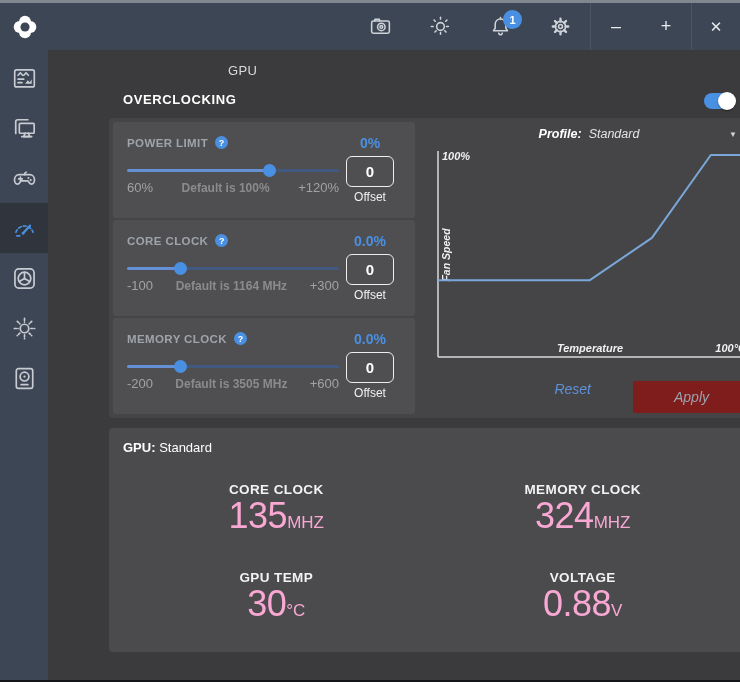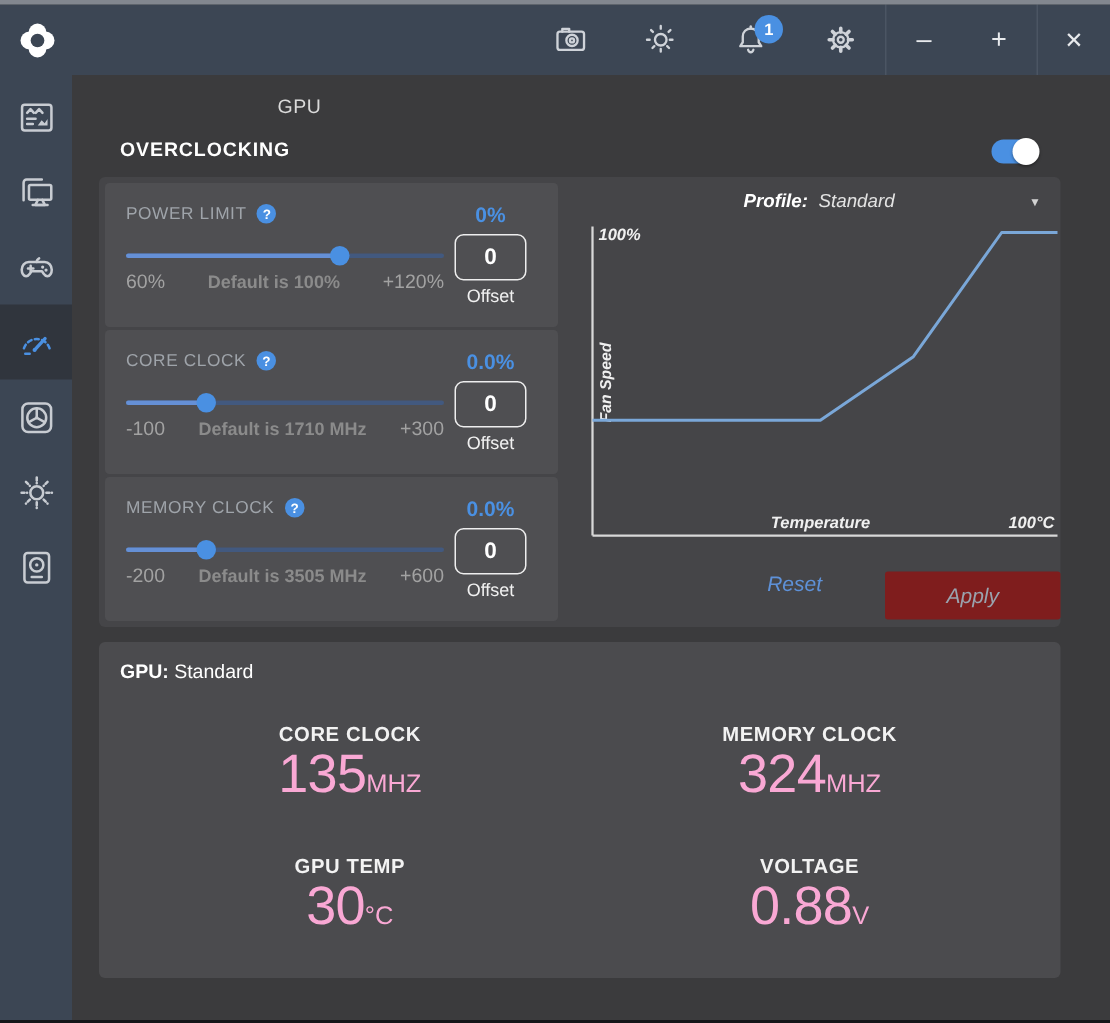--- a/index.html
+++ b/index.html
@@ -22,38 +22,38 @@
   .win-glyph { font-size:18px; color:#e8eaed; font-weight:400; }
 
   
   .app-body { position:absolute; top:50px; left:0; width:740px; height:630px; display:flex; }
   .sidebar { width:48px; background:#3c4654; padding-top:3px; display:flex; flex-direction:column; }
   .side-item { width:48px; height:50px; display:flex; align-items:center; justify-content:center; }
   .side-item svg { stroke:#c8ccd2; fill:none; stroke-width:1.5; stroke-linecap:round; stroke-linejoin:round; }
   .side-item.active { background:#30353d; }
   .side-item.active svg { stroke:#4a90e2; }
 
-  .content { position:relative; flex:1; height:488px; }
+  .content { position:relative; flex:1; height:488px;margin-left:43px; }
 
   .gpu-tab { position:absolute; left:137px; top:13px; font-size:13px; color:#dadada; letter-spacing:.4px; }
   .oc-title { position:absolute; left:32px; top:42px; font-size:13px; font-weight:bold; color:#fff; letter-spacing:.6px; }
 
   .toggle { position:absolute; left:613px; top:43px; width:31px; height:16px; border-radius:9px; background:#55606d; }
   .toggle.on { background:#4a90e2; }
   .toggle .knob { position:absolute; top:-1px; left:0; width:18px; height:18px; border-radius:50%; background:#fff; box-shadow:0 1px 2px rgba(0,0,0,.4); }
   .toggle.on .knob { left:14px; }
 
   
   .oc-panel { position:absolute; left:18px; top:68px; width:641px; height:300px; background:#454548; border-radius:4px; }
   .oc-left { position:absolute; left:4px; top:4px; width:302px; height:292px; display:flex; flex-direction:column; gap:2px; }
   .slider-card { flex:1; background:#4f4f52; border-radius:3px; padding:13px 12px 8px 14px; display:flex; }
   .sc-left { width:212px; }
   .sc-right { width:62px; display:flex; flex-direction:column; align-items:center; }
   .s-label-row { display:flex; align-items:center; height:15px; }
-  .s-label { font-size:11.5px; font-weight:normal; color:#9fa4aa; letter-spacing:.4px; }
+  .s-label { font-size:11.5px; font-weight:bold; color:#9fa4aa; letter-spacing:.4px; }
   .help { width:13px; height:13px; border-radius:50%; background:#4a90e2; color:#fff; font-size:9px; font-weight:bold; display:flex; align-items:center; justify-content:center; margin-left:7px; }
   .track { position:relative; margin-top:19px; height:3px; background:#42597f; border-radius:2px; }
   .track .fill { position:absolute; left:0; top:0; height:3px; background:#6590d6; border-radius:2px; }
   .track .thumb { position:absolute; top:-5px; width:13px; height:13px; margin-left:-6px; border-radius:50%; background:#4a90e2; }
   .s-range { display:flex; margin-top:8px; font-size:13px; color:#a2a2a2; align-items:baseline; }
   .s-range .def { flex:1; text-align:center; font-size:12px; color:#8b8b8b;font-weight:bold; }
   .s-value { height:18px; font-size:14px; font-weight:bold; color:#4a90e2; margin-bottom:3px; }
   .offset-box { width:48px; height:31px; background:transparent; border:1.5px solid #eeeeee; border-radius:6px; color:#fff; font-size:15px; font-weight:bold; text-align:center; font-family:"Liberation Sans",sans-serif; outline:none; }
   .offset-label { margin-top:3px; font-size:12px; color:#f0f0f0; }
 
@@ -246,21 +246,21 @@
               <div class="s-label-row">
                 <span class="s-label">CORE CLOCK</span>
                 <span class="help">?</span>
               </div>
               <div class="track">
                 <div class="fill" style="width: 25%;"></div>
                 <div class="thumb" style="left: 25%;"></div>
               </div>
               <div class="s-range">
                 <span class="min">-100</span>
-                <span class="def">Default is 1710 MHz</span>
+                <span class="def">Default is 1164 MHz</span>
                 <span class="max">+300</span>
               </div>
             </div>
             <div class="sc-right">
               <div class="s-value">0.0%</div>
               <input class="offset-box" value="0" style="">
               <div class="offset-label">Offset</div>
             </div>
           </div>
 

